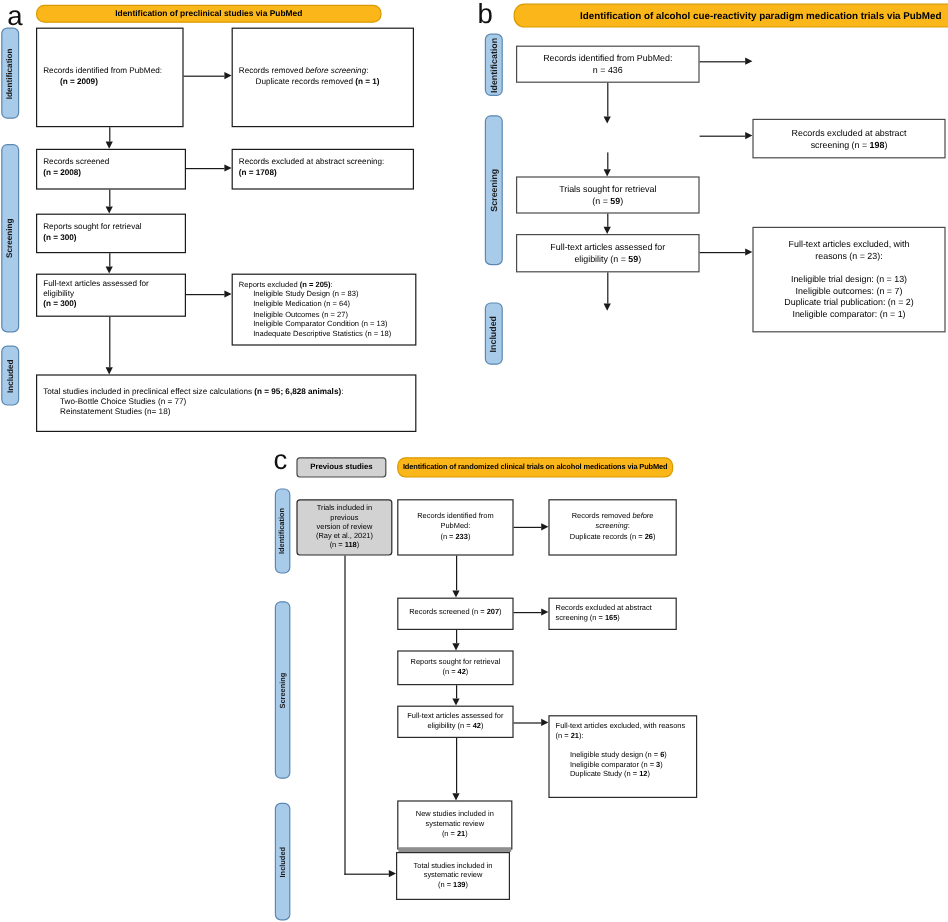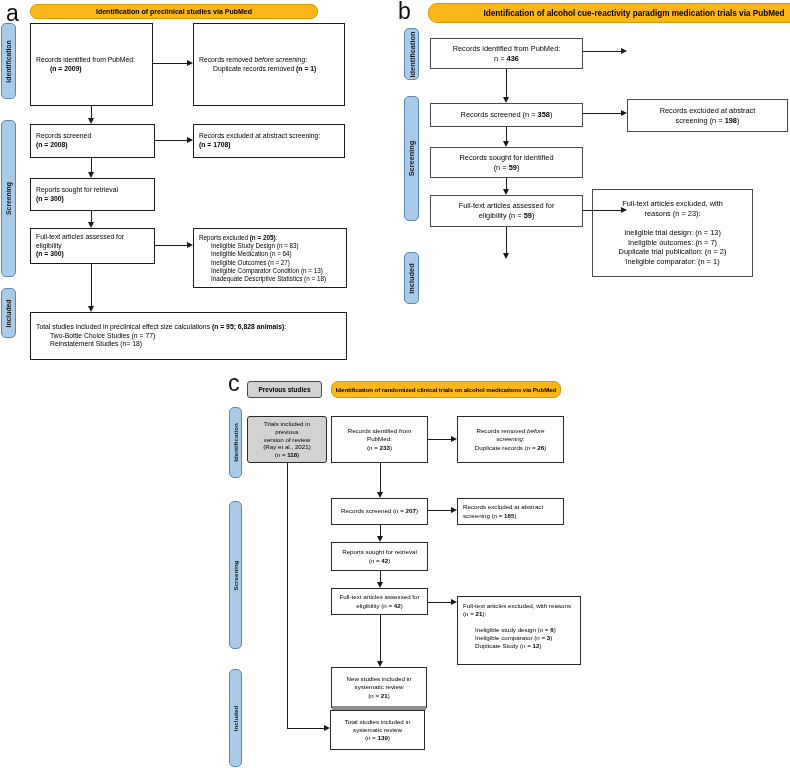--- a/index.html
+++ b/index.html
@@ -137,38 +137,35 @@
     </div>
   <div class="vside sb" style="left:404px;top:96px;width:15px;height:125px">
       <span>Screening</span>
     </div>
   <div class="vside sb" style="left:404px;top:252px;width:15px;height:52px">
       <span>Included</span>
     </div>
 
   <div class="bx b center" style="left:430px;top:38px;width:153px;height:31px">
       <div class="ln"><span>Records identified from PubMed:</span></div>
-      <div class="ln"><span>n = </span><span style="font-weight: bold;">436</span></div>
-    </div>
-  <div class="bx b center" style="left:430px;top:103px;width:153px;height:24px">
-      <div class="ln"><span>Records screened (n = </span><span style="font-weight: bold;">358</span><span>)</span></div>
+      <div class="ln"><span>n = </span><span style="font-weight: normal;">436</span></div>
     </div>
   <div class="bx b center" style="left:627px;top:99px;width:161px;height:33px">
       <div class="ln"><span>Records excluded at abstract</span></div>
       <div class="ln"><span>screening (n = </span><span style="font-weight: bold;">198</span><span>)</span></div>
     </div>
   <div class="bx b center" style="left:430px;top:147px;width:153px;height:31px">
-      <div class="ln"><span>Records sought for identified</span></div>
+      <div class="ln"><span>Trials sought for retrieval</span></div>
       <div class="ln"><span>(n = </span><span style="font-weight: bold;">59</span><span>)</span></div>
     </div>
   <div class="bx b center" style="left:430px;top:195px;width:153px;height:32px">
       <div class="ln"><span>Full-text articles assessed for</span></div>
       <div class="ln"><span>eligibility (n = </span><span style="font-weight: bold;">59</span><span>)</span></div>
     </div>
-  <div class="bx b center" style="left:592px;top:189px;width:161px;height:88px">
+  <div class="bx b center" style="left:627px;top:189px;width:161px;height:88px">
       <div class="ln"><span>Full-text articles excluded, with</span></div>
       <div class="ln"><span>reasons (n = </span><span style="font-weight: normal;">23</span><span>):</span></div>
       <div class="ln">&nbsp;</div>
       <div class="ln"><span>Ineligible trial design: (n = 13)</span></div>
       <div class="ln"><span>Ineligible outcomes: (n = 7)</span></div>
       <div class="ln"><span>Duplicate trial publication: (n = 2)</span></div>
       <div class="ln"><span>Ineligible comparator: (n = 1)</span></div>
     </div>
 
   <div class="ah" style="left:583px;top:51px;width:38px"></div>

